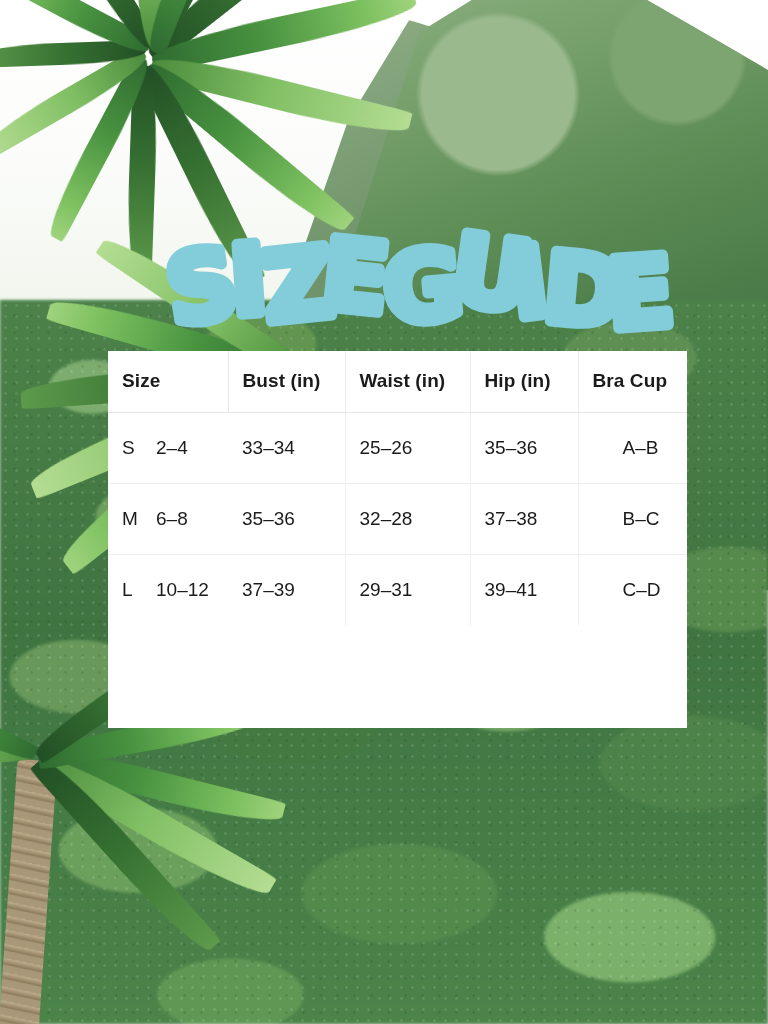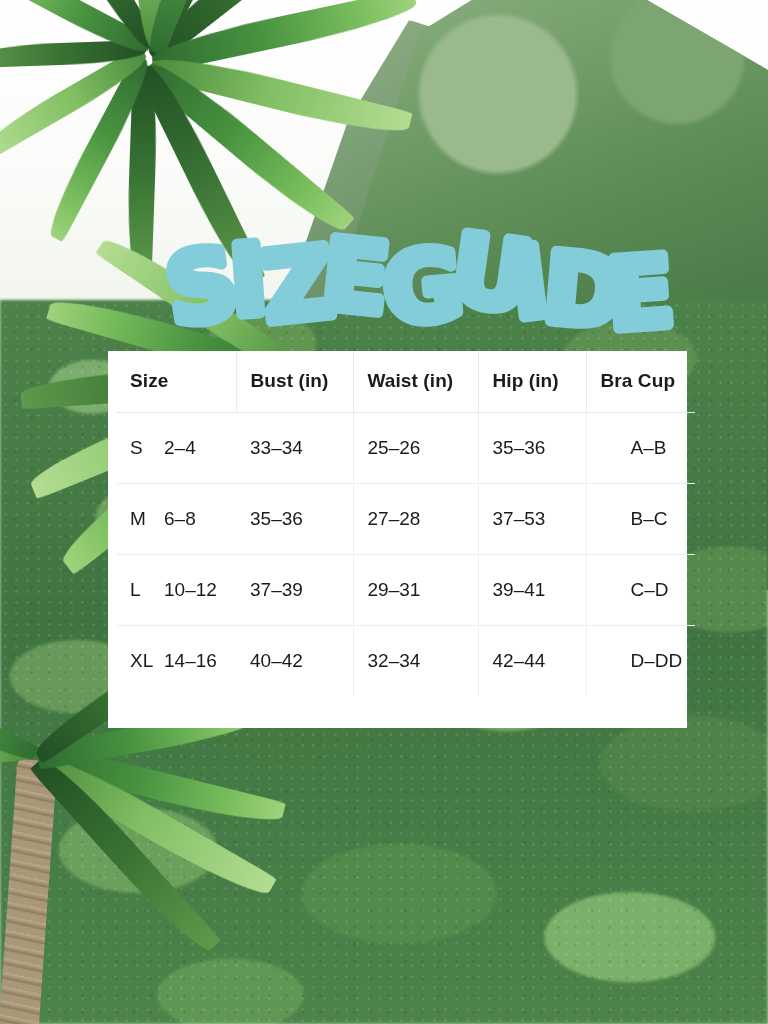--- a/index.html
+++ b/index.html
@@ -113,21 +113,20 @@
     position:absolute;
     left:108px; top:351px;
     width:579px; height:377px;
     background:#ffffff;
     z-index:10;
   }
   table.size-table {
     width:100%;
     border-collapse:collapse;
     table-layout:fixed;
-    margin-left:8px;
   }
   table.size-table th,
   table.size-table td {
     text-align:left;
     vertical-align:middle;
     color:#1b1b1b;
     padding:0 0 0 14px;
   }
   thead th {
     height:61px;
@@ -262,43 +261,31 @@
         <td>A–B</td>
       </tr>
       <tr>
         <td>
           <span class="size-cell">
             <span class="size-code">M</span>
             <span class="size-num">6–8</span>
           </span>
         </td>
         <td>35–36</td>
-        <td>27–28</td>
-        <td>37–53</td>
+        <td>32–28</td>
+        <td>37–38</td>
         <td>B–C</td>
       </tr>
       <tr>
         <td>
           <span class="size-cell">
             <span class="size-code">L</span>
             <span class="size-num">10–12</span>
           </span>
         </td>
         <td>37–39</td>
         <td>29–31</td>
         <td>39–41</td>
         <td>C–D</td>
       </tr>
-      <tr>
-        <td>
-          <span class="size-cell">
-            <span class="size-code">XL</span>
-            <span class="size-num">14–16</span>
-          </span>
-        </td>
-        <td>40–42</td>
-        <td>32–34</td>
-        <td>42–44</td>
-        <td>D–DD</td>
-      </tr>
     </tbody>
   </table>
 </div>
 
 </body></html>

